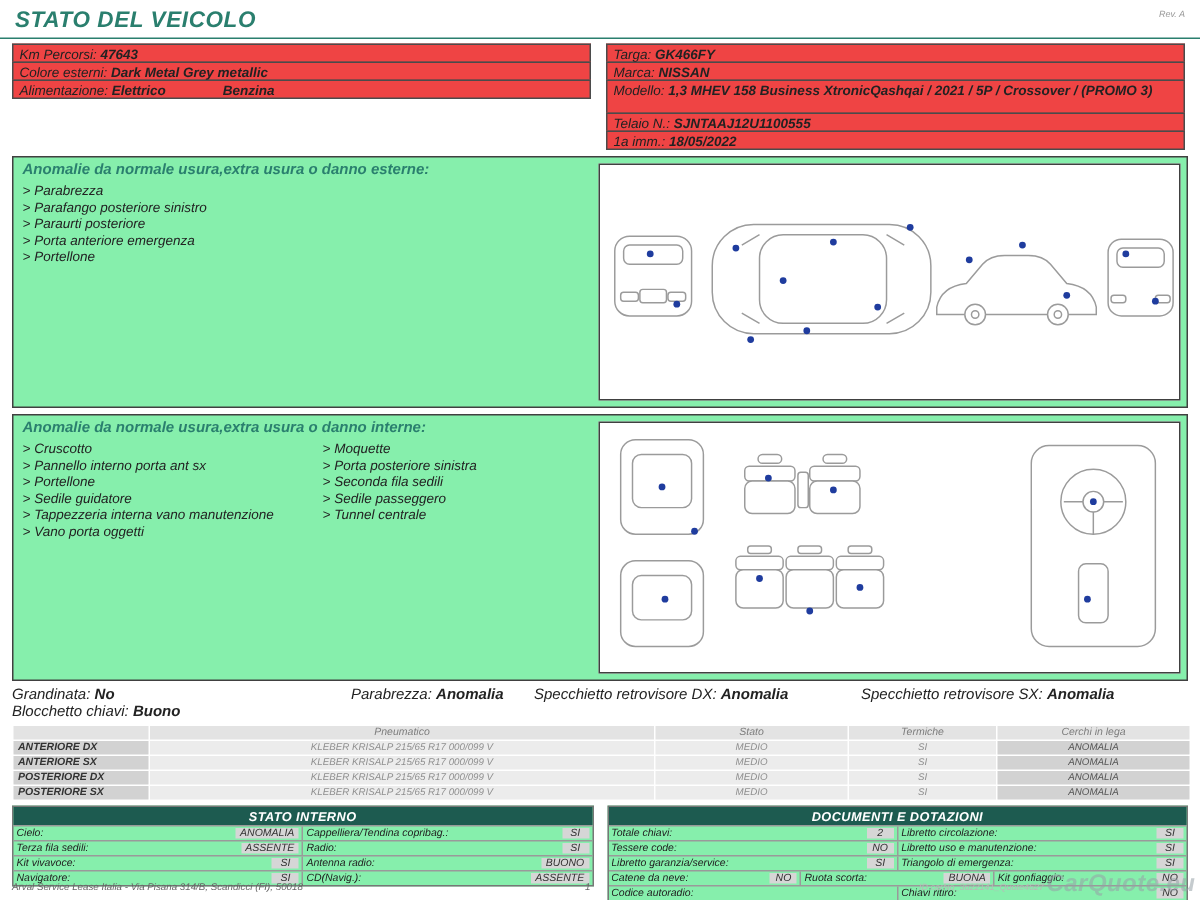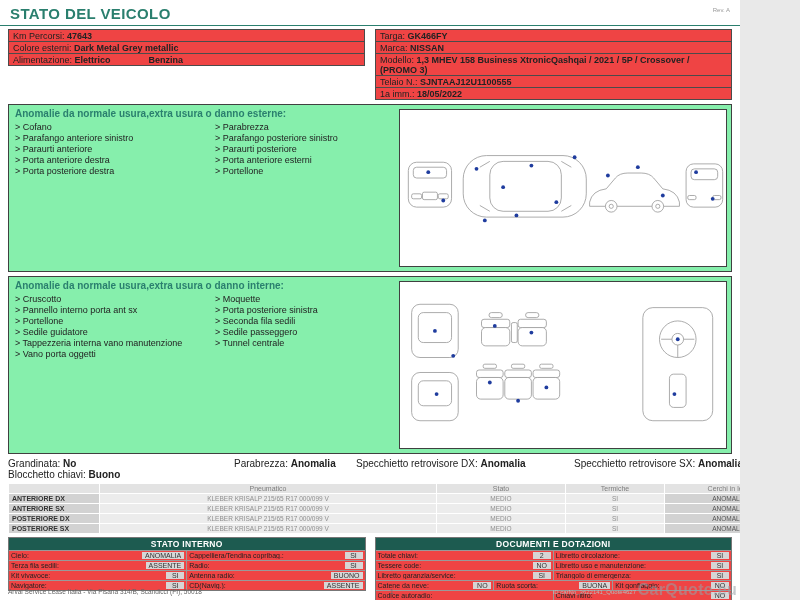--- a/index.html
+++ b/index.html
@@ -1,17 +1,17 @@
 <!DOCTYPE html>
 <html><head>
 <meta charset="utf-8">
 <style>
   html,body{margin:0;padding:0;background:#e9e9e9;}
-  .page{position:relative;width:740px;height:600px;background:#fff;overflow:hidden;
-        font-family:"Liberation Sans","DejaVu Sans",sans-serif;color:#222;}
+  .page{position:relative;width:800px;height:600px;background:#fff;overflow:hidden;
+        font-family:"Liberation Sans","DejaVu Sans",sans-serif;color:#222;font-style:italic;}
 
   
   .hdr{display:flex;justify-content:space-between;align-items:flex-start;
        padding:5px 10px 3px;border-bottom:1px solid #2a7f6e;}
   .hdr h1{margin:0;font-size:15px;color:#2a7f6e;letter-spacing:.4px;font-weight:bold;}
   .rev{font-size:6px;color:#999;padding-top:2px;}
 
   
   .info{display:flex;gap:10px;padding:3px 8px 0;align-items:flex-start;}
   .ibox{width:386px;}
@@ -47,21 +47,21 @@
   .tires{width:784px;margin:2px 8px 0;border-collapse:separate;border-spacing:1px;table-layout:fixed;}
   .tires th{background:#e3e3e3;color:#7d7d7d;font-weight:normal;font-size:7px;padding:1px 0;text-align:center;}
   .tires td{padding:1px 3px;font-size:7px;overflow:hidden;white-space:nowrap;}
   td.pos{background:#d2d2d2;font-weight:bold;color:#333;}
   td.tire{color:#8f8f8f;text-align:center;font-size:6.5px;background:#ececec;}
   td.cstat,td.cterm{color:#8f8f8f;text-align:center;font-size:6.5px;background:#ececec;}
   td.crim{background:#d2d2d2;color:#555;text-align:center;font-size:6.5px;}
 
   
   .bottom{display:flex;gap:9px;padding:3px 8px 0;align-items:flex-start;}
-  .btable{width:387px;border:1px solid #777;font-size:7px;background:#ef4444;}
+  .btable{width:387px;border:1px solid #777;font-size:7px;background:#86efac;}
   .bh{background:#1d5b50;color:#fff;font-weight:bold;font-size:8.5px;text-align:center;
       padding:1px 0;letter-spacing:.3px;}
   .brow{display:flex;border-top:1px solid #9a9a9a;}
   .bcell{flex:1;display:flex;justify-content:space-between;align-items:center;
          padding:1px 2px;border-left:1px solid #9a9a9a;min-width:0;}
   .bcell:first-child{border-left:0;}
   .blbl{white-space:nowrap;overflow:hidden;color:#222;}
   .bval{background:#d6d6d6;padding:0 3px;margin-left:2px;min-width:12px;text-align:center;
         color:#333;white-space:nowrap;}
 
@@ -97,32 +97,25 @@
         <div class="irow"><span class="lbl">Marca:</span> <span class="val">NISSAN</span></div>
         <div class="irow tall"><span class="lbl">Modello:</span> <span class="val">1,3 MHEV 158 Business XtronicQashqai / 2021 / 5P / Crossover / (PROMO 3)</span></div>
         <div class="irow"><span class="lbl">Telaio N.:</span> <span class="val">SJNTAAJ12U1100555</span></div>
         <div class="irow"><span class="lbl">1a imm.:</span> <span class="val">18/05/2022</span></div>
       </div>
   </div>
 
   <div class="panel p-ext">
     <h2>Anomalie da normale usura,extra usura o danno esterne:</h2>
     <div class="acols">
-      <div class="acol" id="ext-c1">
-          <div class="aitem">Cofano</div>
-          <div class="aitem">Parafango anteriore sinistro</div>
-          <div class="aitem">Paraurti anteriore</div>
-          <div class="aitem">Porta anteriore destra</div>
-          <div class="aitem">Porta posteriore destra</div>
-        </div>
       <div class="acol" id="ext-c2">
           <div class="aitem">Parabrezza</div>
           <div class="aitem">Parafango posteriore sinistro</div>
           <div class="aitem">Paraurti posteriore</div>
-          <div class="aitem">Porta anteriore esterni</div>
+          <div class="aitem">Porta anteriore emergenza</div>
           <div class="aitem">Portellone</div>
         </div>
     </div>
     <div class="diagram">
       <svg viewBox="0 0 392 158" preserveAspectRatio="xMidYMid meet">
         <g class="draw">
           <rect x="10" y="48" width="52" height="54" rx="10"></rect>
           <rect x="16" y="54" width="40" height="13" rx="4"></rect>
           <rect x="14" y="86" width="12" height="6" rx="2"></rect>
           <rect x="46" y="86" width="12" height="6" rx="2"></rect>

